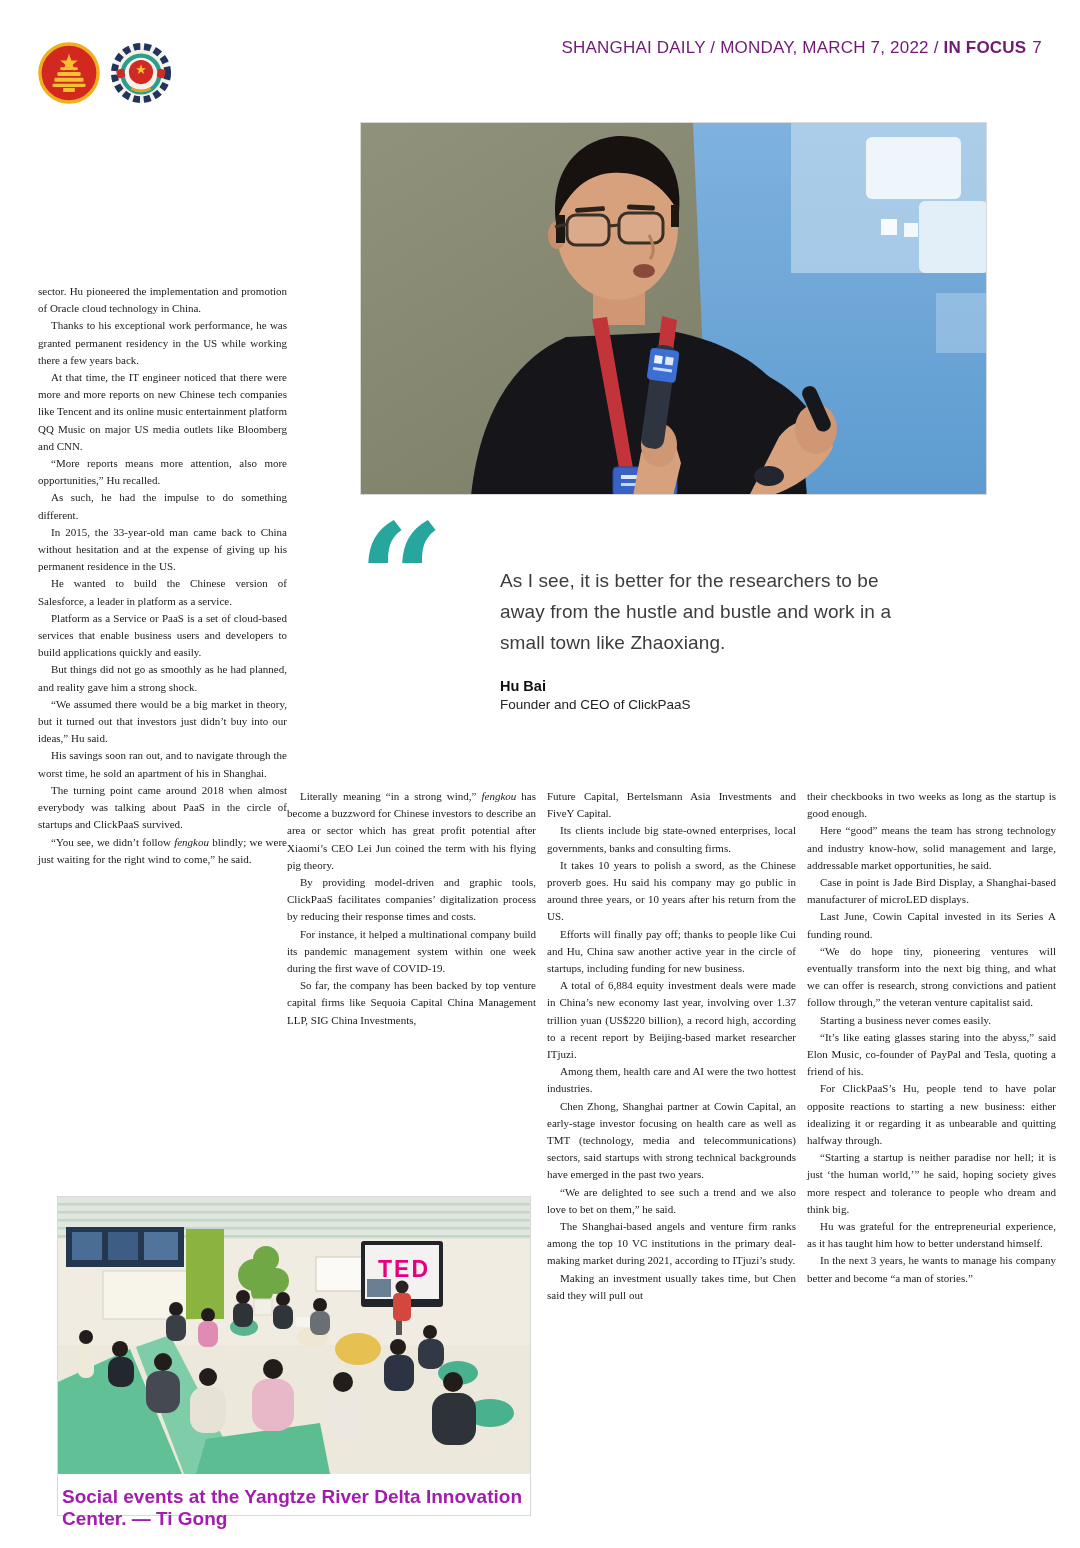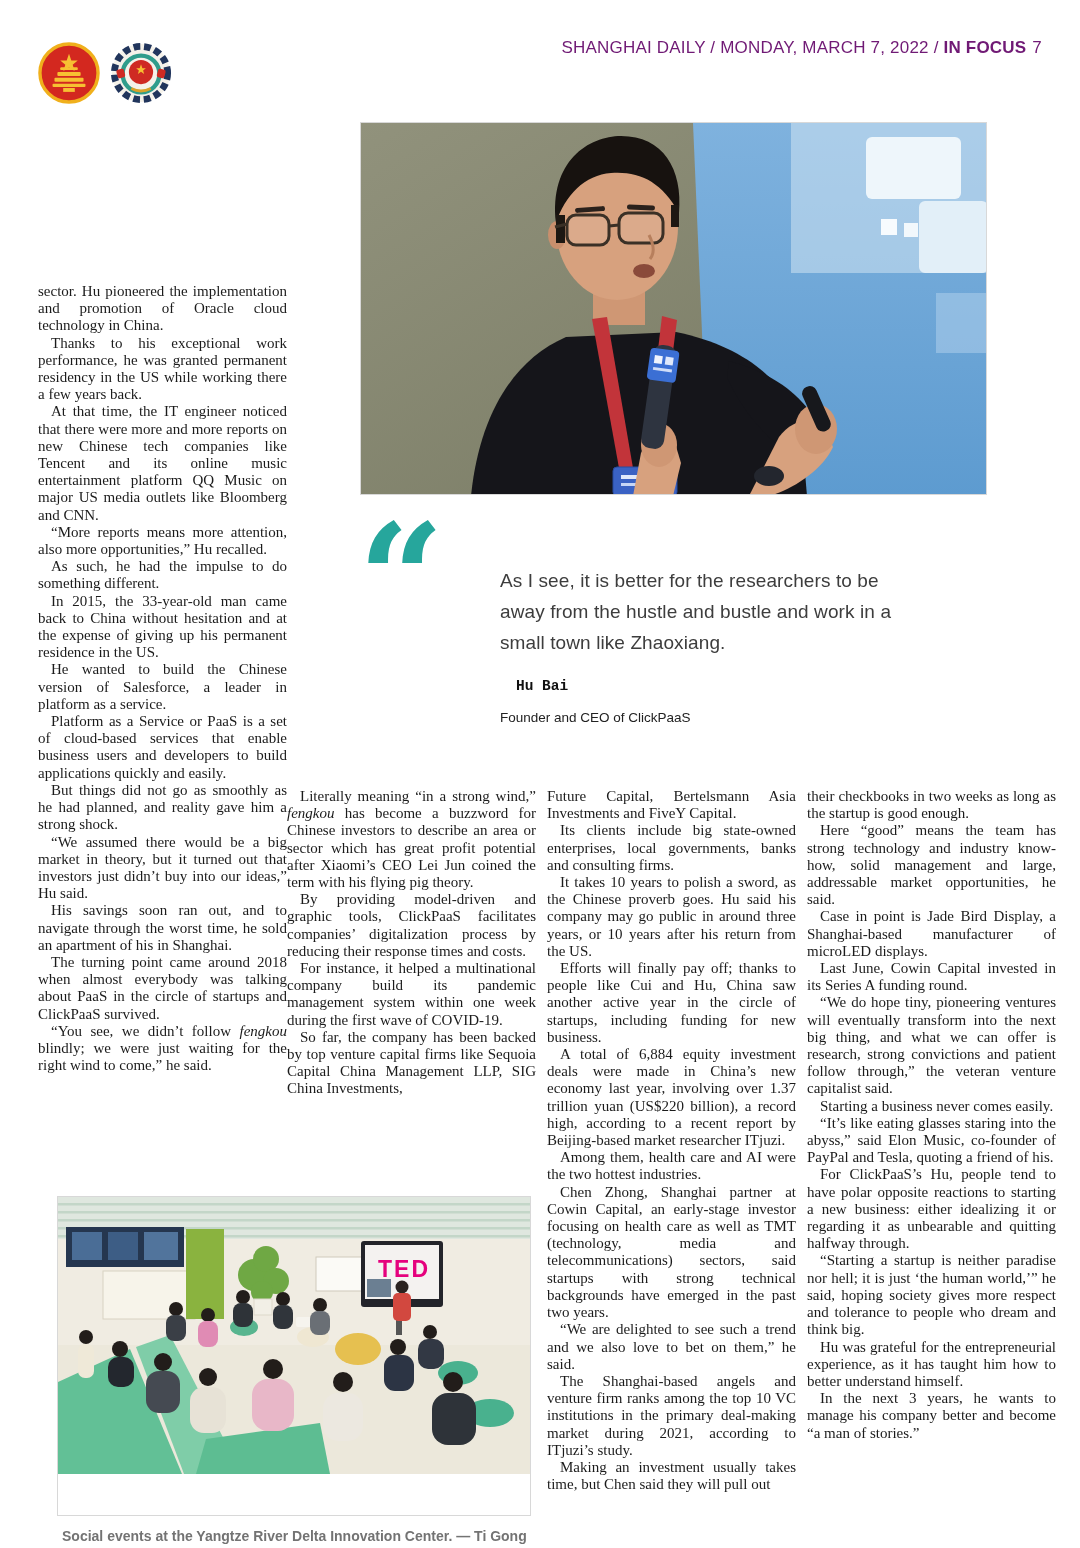--- a/index.html
+++ b/index.html
@@ -35,39 +35,39 @@
     font-family:"DejaVu Serif",serif;font-weight:700;font-size:150px;line-height:1;
   }
   .quote-block{
     position:absolute;left:500px;top:565px;width:420px;
     font-family:"Liberation Sans",sans-serif;
   }
   .quote-text{
     margin:0 0 20px 0;font-size:19px;line-height:31px;color:#3d3d3d;
     font-weight:400;letter-spacing:.1px;
   }
-  .quote-name{font-size:14.5px;font-weight:700;color:#101010;margin:16px;font-family:Liberation Mono, monospace;}
+  .quote-name{font-size:14.5px;font-weight:700;color:#101010;margin:0;}
   .quote-title{font-size:13.5px;color:#222;margin-top:3px;}
   
   .article-col{
     position:absolute;width:249px;
-    font-size:15px;line-height:17.2px;text-align:justify;
+    font-size:11px;line-height:17.2px;text-align:justify;
     hyphens:auto;-webkit-hyphens:auto;
   }
   .article-col p{margin:0;text-indent:13px;}
   .article-col p.cont{text-indent:0;}
   .col1{left:38px;top:283px;}
   .col2{left:287px;top:788px;}
   .col3{left:547px;top:788px;}
   .col4{left:807px;top:788px;}
   
   .caption{
     position:absolute;left:62px;top:1486px;width:480px;
     font-family:"Liberation Sans",sans-serif;font-weight:700;
-    font-size:14px;color:#737373;margin-top:42px;
+    font-size:19px;color:#a21caf;
   }
 </style>
 </head>
 <body>
 
 <div class="page">
 
   <div class="masthead">
     <span>SHANGHAI DAILY / MONDAY, MARCH 7, 2022 / </span><span class="section">IN FOCUS</span><span class="pageno">7</span>
   </div>

